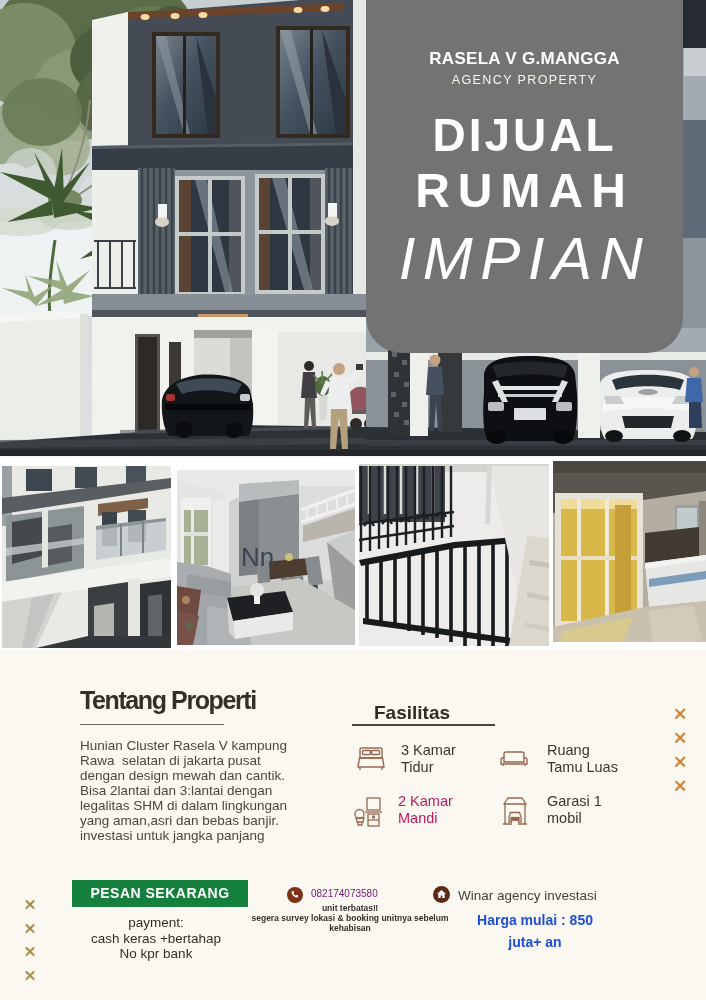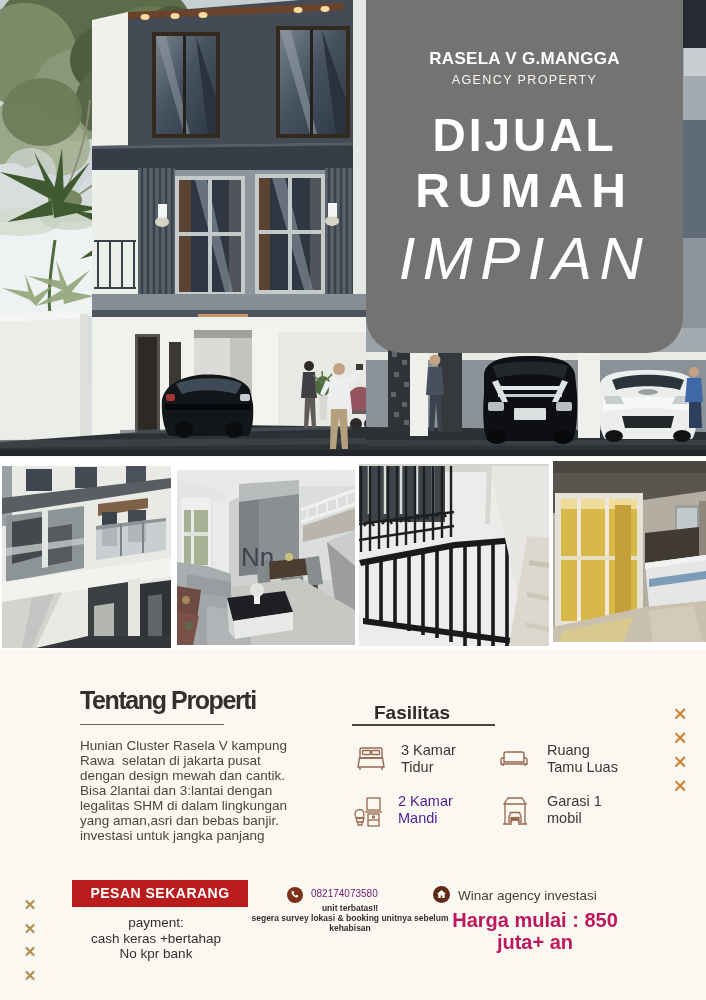--- a/index.html
+++ b/index.html
@@ -550,37 +550,37 @@
       <path d="M11 15 H28"></path>
       <rect x="14" y="17" width="11" height="12"></rect>
       <path d="M14 23 H25"></path>
       <circle cx="19.5" cy="20" r="1"></circle>
       <circle cx="5.5" cy="17" r="4.5"></circle>
       <path d="M2 21 H10 L9 25 H3 Z"></path>
       <path d="M4 25 L4 28 H8 L8 25"></path>
     </svg>
   </div>
 
-  <div class="abs" style="left:398px;top:793px;font-size:14.5px;line-height:17px;color:#4c1d95;">2 Kamar<br>Mandi</div>
+  <div class="abs" style="left:398px;top:793px;font-size:14.5px;line-height:17px;color:#be185d;">2 Kamar<br>Mandi</div>
 
   <div class="abs" style="left:501px;top:797px;">
     <svg width="28" height="29" viewBox="0 0 28 29" fill="none" stroke="#96684f" stroke-width="1.3" xmlns="http://www.w3.org/2000/svg">
       <path d="M3 7 L7 1 H21 L25 7 Z"></path>
       <path d="M4 7 V27 M24 7 V27"></path>
       <path d="M8 20 l1.5-4.5 h9 L20 20 v5 h-2.5 v-2 h-7 v2 H8 Z"></path>
       <rect x="10" y="20.5" width="8" height="2.5" fill="#96684f"></rect>
       <path d="M2 27 H11 M17 27 H26"></path>
     </svg>
   </div>
 
   <div class="abs" style="left:547px;top:793px;font-size:14.5px;line-height:17px;color:#3a3631;">Garasi 1<br>mobil</div>
 
   <div class="abs" style="left:668px;top:703px;width:24px;text-align:center;font-size:17px;font-weight:bold;color:#cd8a41;line-height:24px;">✕<br>✕<br>✕<br>✕</div>
 
-  <div class="abs" style="left:72px;top:880px;width:176px;height:27px;background:#b91c1c;color:#ffffff;font-size:14px;font-weight:bold;letter-spacing:0.5px;text-align:center;line-height:27px;">PESAN SEKARANG</div>
+  <div class="abs" style="left:72px;top:880px;width:176px;height:27px;background:#15803d;color:#ffffff;font-size:14px;font-weight:bold;letter-spacing:0.5px;text-align:center;line-height:27px;">PESAN SEKARANG</div>
 
   <div class="abs" style="left:56px;top:915px;width:200px;text-align:center;font-size:13.5px;line-height:15.5px;color:#332f2b;">payment:<br>cash keras +bertahap<br>No kpr bank</div>
 
   <div class="abs" style="left:287px;top:887px;width:16px;height:16px;border-radius:50%;background:#7e3118;">
     <svg width="16" height="16" viewBox="0 0 16 16" xmlns="http://www.w3.org/2000/svg">
       <path d="M5.1 4.2 l1.2-0.5 1 1.9 -0.9 0.8 a5 5 0 0 0 2.2 2.2 l0.8-0.9 1.9 1 -0.5 1.2 c-0.3 0.7-1.2 0.9-2.4 0.4 a8 8 0 0 1 -3.6-3.6 c-0.5-1.2-0.3-2.1 0.3-2.5 Z" fill="#fff"></path>
     </svg>
   </div>
 
   <div class="abs" style="left:311px;top:888px;font-size:10px;color:#701a75;">082174073580</div>
@@ -590,17 +590,17 @@
   <div class="abs" style="left:250px;top:913px;width:200px;text-align:center;font-size:8.5px;font-weight:bold;line-height:10px;color:#33302b;">segera survey lokasi &amp; booking unitnya sebelum kehabisan</div>
 
   <div class="abs" style="left:433px;top:886px;width:17px;height:17px;border-radius:50%;background:#5d2b15;">
     <svg width="17" height="17" viewBox="0 0 17 17" xmlns="http://www.w3.org/2000/svg">
       <path d="M8.5 4 L13 8 h-1.3 v4 h-2.4 V9.5 H7.7 V12 H5.3 V8 H4 Z" fill="#fff"></path>
     </svg>
   </div>
 
   <div class="abs" style="left:458px;top:888px;font-size:13.5px;color:#44403a;">Winar agency investasi</div>
 
-  <div class="abs" style="left:442px;top:910px;width:186px;text-align:center;font-size:20px;font-weight:bold;line-height:21.5px;color:#be185d;">Harga mulai : 850<br>juta+ an</div>
+  <div class="abs" style="left:442px;top:910px;width:186px;text-align:center;font-size:14px;font-weight:bold;line-height:21.5px;color:#1d4ed8;">Harga mulai : 850<br>juta+ an</div>
 
   <div class="abs" style="left:19px;top:893px;width:22px;text-align:center;font-size:15px;font-weight:bold;color:#ab8c48;line-height:23.7px;">✕<br>✕<br>✕<br>✕</div>
 
 </div>
 
 </body></html>

